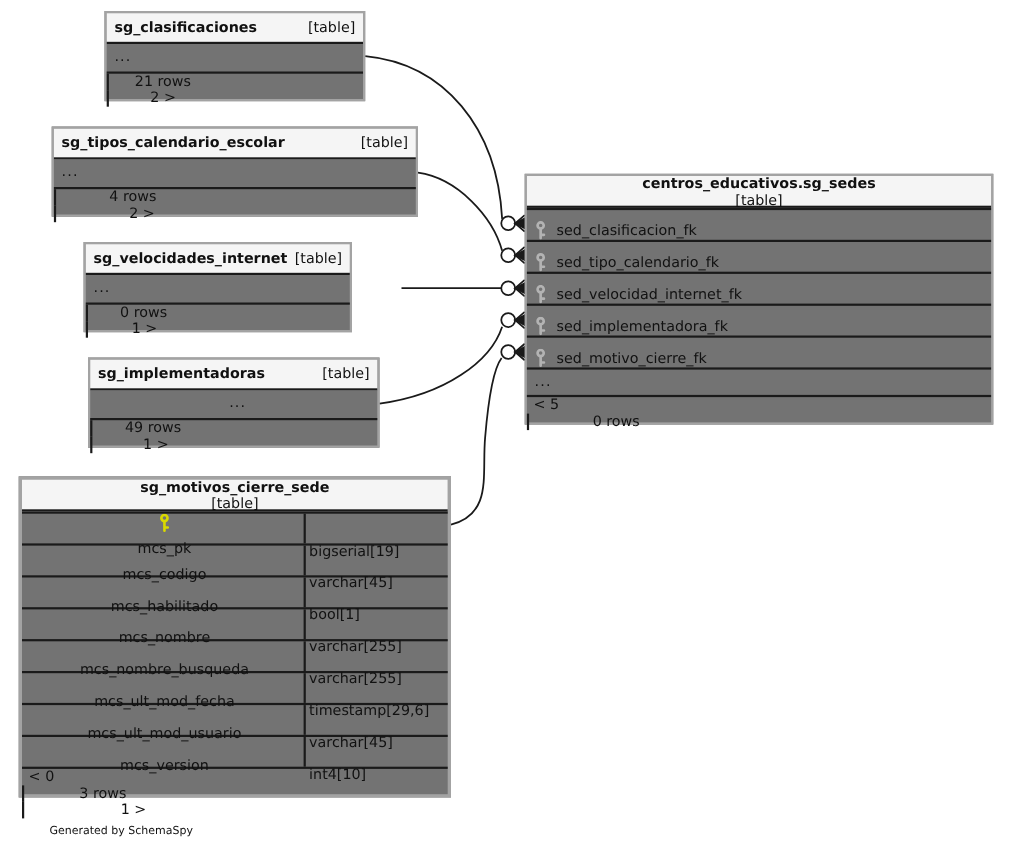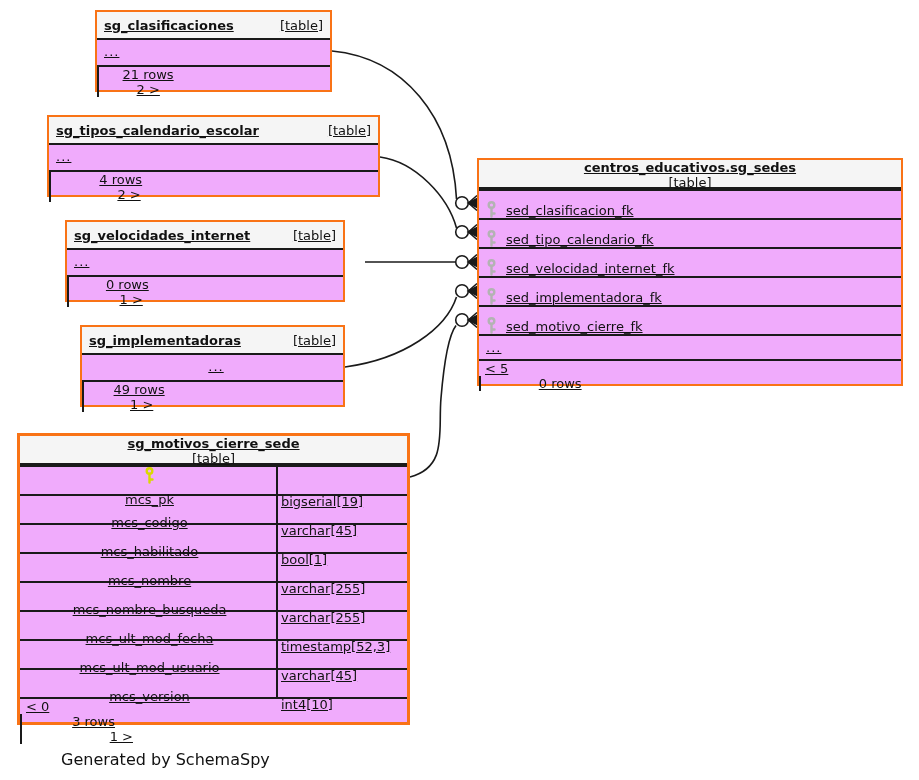--- a/index.html
+++ b/index.html
@@ -4,21 +4,21 @@
 <style>
   * { margin:0; padding:0; box-sizing:border-box; }
   html,body { background:#ffffff; }
   .canvas {
     position:relative; width:919px; height:780px; background:#ffffff;
     font-family:"DejaVu Sans","Liberation Sans",sans-serif;
     font-size:13px; color:#111;
   }
   svg.wires { position:absolute; left:0; top:0; pointer-events:none; }
 
-  .tbl { position:absolute; background:#f0abfc; border:2px solid #f97316;text-decoration:underline; }
+  .tbl { position:absolute; background:#737373; border:2px solid #a3a3a3; }
   .tbl.focus { border-width:3px; }
 
   .hdr {
     display:flex; justify-content:space-between; align-items:center;
     background:#f5f5f5; border-bottom:2px solid #1a1a1a;
     height:28px; padding:0 7px;
   }
   .tbl.big .hdr, .tbl.focus .hdr { height:29px;flex-direction:column; }
   .tname { font-weight:bold; }
   .ttag { font-weight:normal; }
@@ -40,21 +40,21 @@
   .fc.c { justify-content:center; }
   .fc.r { justify-content:flex-end; padding-right:7px; }
   .small .fc.l { width:27%; } .small .fc.c { width:43%; } .small .fc.r { width:30%; }
   .focus .fc.l { width:31.5%; } .focus .fc.c { width:37.5%; } .focus .fc.r { width:31%; }
   .big .fc.l { width:33%; } .big .fc.c { width:38%; } .big .fc.r { width:29%; }
 
   .key { display:block; }
   .key.pk .stroke { stroke:#d9d900; }
   .key.fk .stroke { stroke:#b3b3b3; }
 
-  .caption { position:absolute; left:45px; top:750px; font-size:16px; color:#111;margin-left:16px; }
+  .caption { position:absolute; left:45px; top:750px; font-size:10px; color:#111; }
 </style>
 </head>
 <body>
 
 <div class="canvas">
 
   <svg class="wires" width="919" height="780" viewBox="0 0 919 780">
     <g stroke="#1a1a1a" stroke-width="1.6" fill="none">
       <path d="M 332 51 C 404 58, 452 116, 456.5 199"></path>
       <path d="M 380 157 C 416 162, 448 197, 456.5 228"></path>
@@ -110,21 +110,21 @@
       <span class="ttag">[table]</span>
     </div>
     <div class="ellipsis-row">...</div>
     <div class="frow">
       <span class="fc l"></span>
       <span class="fc c">4 rows</span>
       <span class="fc r">2 &gt;</span>
     </div>
   </div>
 
-  <div class="tbl small" style="left:65px;top:220px;width:280px;">
+  <div class="tbl small" style="left:76px;top:220px;width:244px;">
     <div class="hdr">
       <span class="tname">sg_velocidades_internet</span>
       <span class="ttag">[table]</span>
     </div>
     <div class="ellipsis-row">...</div>
     <div class="frow">
       <span class="fc l"></span>
       <span class="fc c">0 rows</span>
       <span class="fc r">1 &gt;</span>
     </div>
@@ -189,21 +189,21 @@
           <span class="keyslot"></span>
           <span>mcs_nombre_busqueda</span>
         </span>
       <span class="tcell">varchar[255]</span>
     </div>
     <div class="crow">
       <span class="ncell">
           <span class="keyslot"></span>
           <span>mcs_ult_mod_fecha</span>
         </span>
-      <span class="tcell">timestamp[52,3]</span>
+      <span class="tcell">timestamp[29,6]</span>
     </div>
     <div class="crow">
       <span class="ncell">
           <span class="keyslot"></span>
           <span>mcs_ult_mod_usuario</span>
         </span>
       <span class="tcell">varchar[45]</span>
     </div>
     <div class="crow">
       <span class="ncell">

